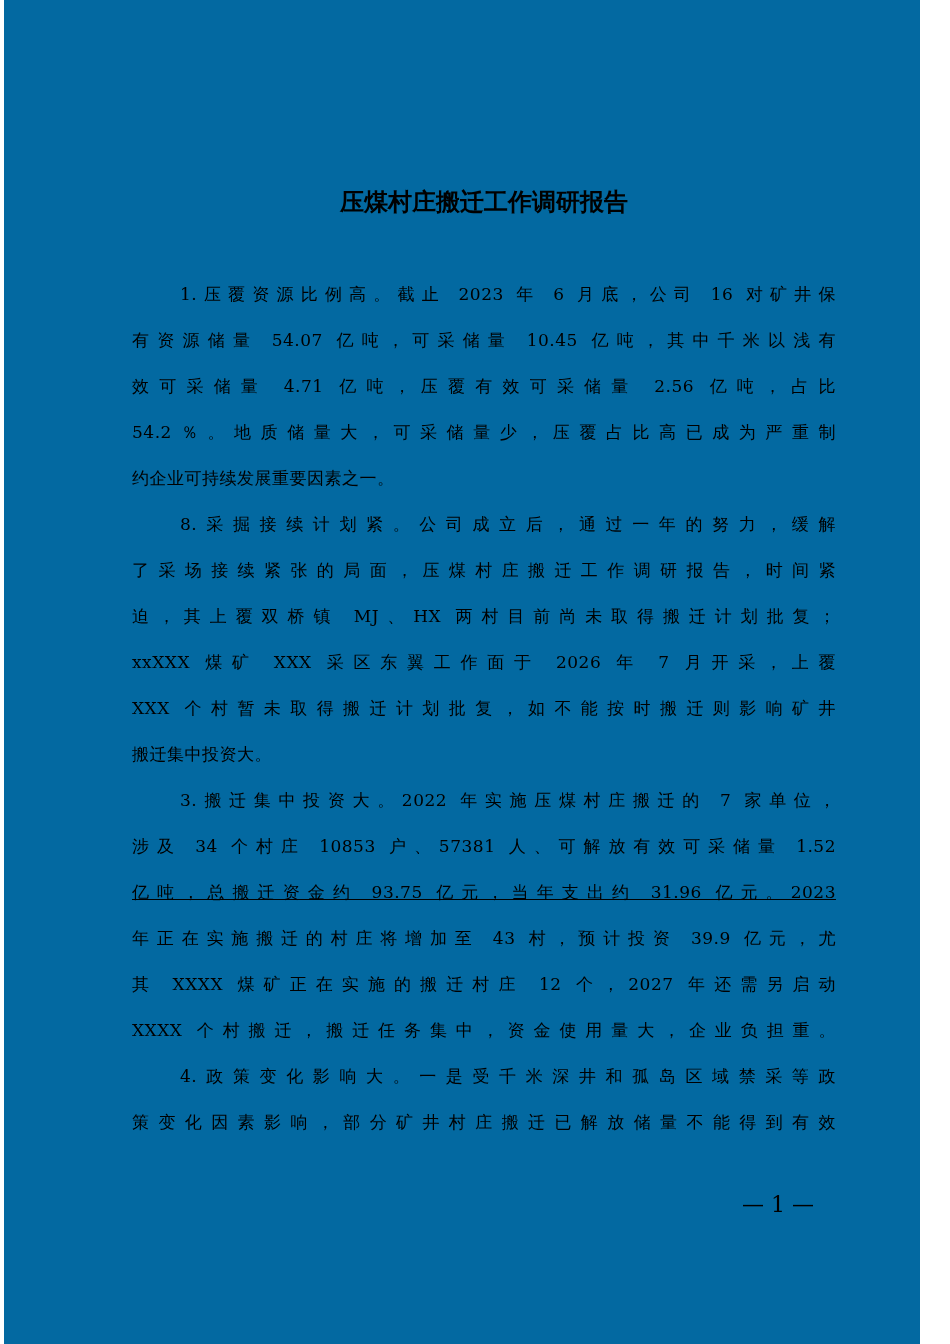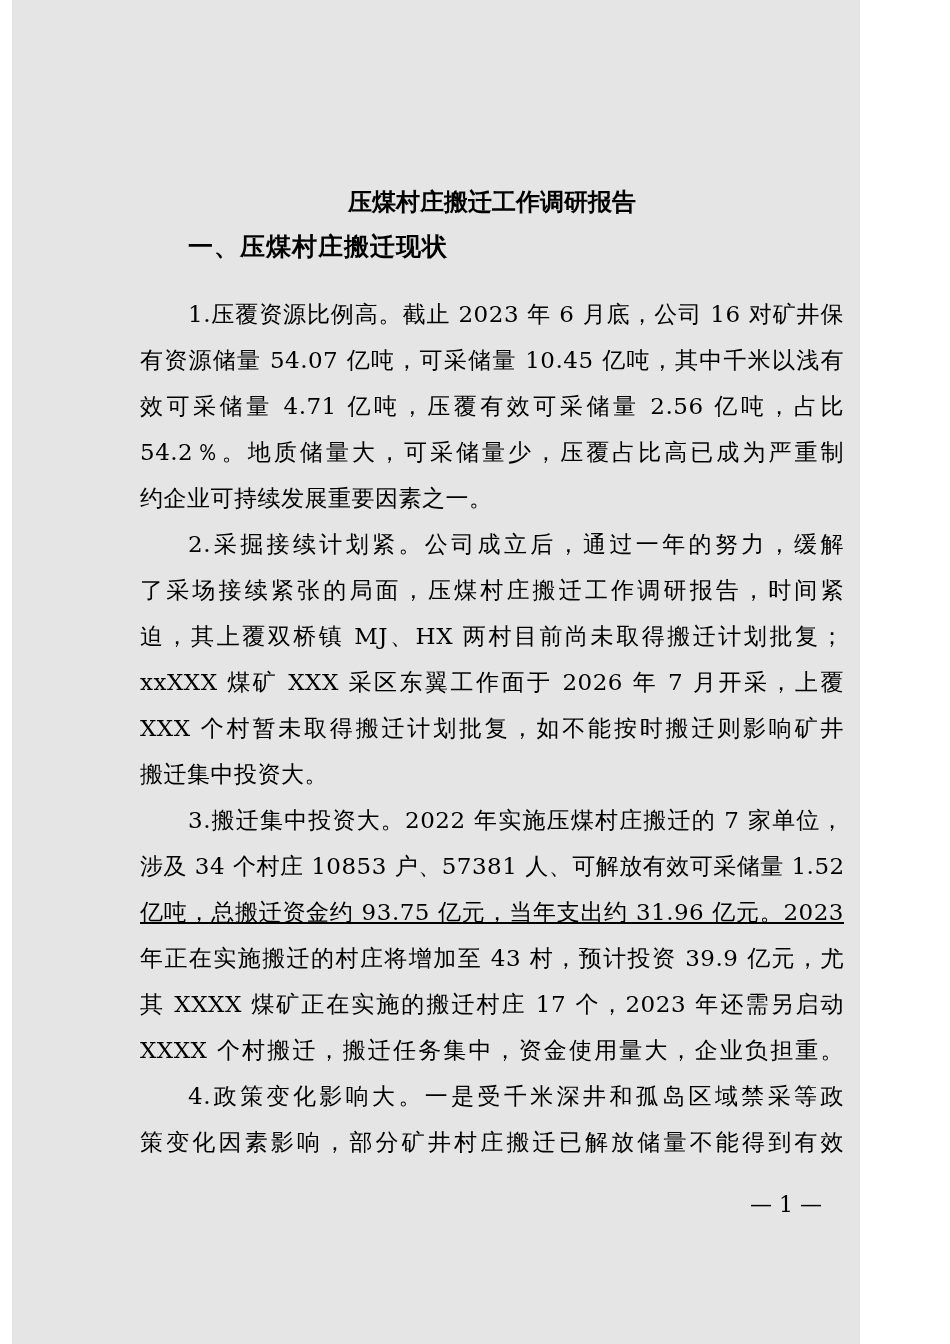--- a/index.html
+++ b/index.html
@@ -10,23 +10,23 @@
     body {
       width: 950px;
       height: 1344px;
       position: relative;
       overflow: hidden;
       color: #000000;
       font-family: "DejaVu Serif", "Liberation Serif", serif;
     }
     .page {
       position: absolute;
-      left: 12px; top: 0;
-      width: 848px; height: 1344px;
-      background: #e5e5e5;
+      left: 4px; top: 0;
+      width: 916px; height: 1344px;
+      background: #0369a1;
     }
     .title {
       position: absolute;
       top: 184px;
       left: 0;
       width: 960px;
       text-align: center;
       font-size: 24px;
       font-weight: bold;
       letter-spacing: 0px;
@@ -39,27 +39,26 @@
       font-family: "DejaVu Sans", "Liberation Sans", sans-serif;
       font-size: 25px;
       font-weight: bold;
       line-height: 36px;
       letter-spacing: 1px;
     }
     .line {
       position: absolute;
       left: 128px;
       width: 704px;
-      font-size: 23px;
+      font-size: 17px;
       line-height: 36px;
       white-space: nowrap;
       text-align: justify;
       text-align-last: justify;
       letter-spacing: 0.5px;
-      margin-top: 20px;
     }
     .line.indent {
       left: 176px;
       width: 656px;
     }
     .line.last {
       text-align-last: left;
     }
     .page-number {
       position: absolute;
@@ -70,45 +69,44 @@
       white-space: nowrap;
     }
   </style>
 </head>
 <body>
 
 <div class="page">
 
   <div class="title">压煤村庄搬迁工作调研报告</div>
 
-  <div class="heading">一、压煤村庄搬迁现状</div>
 
   <div>
     <div class="line indent" style="top:276px;">1.压覆资源比例高。截止 2023 年 6 月底，公司 16 对矿井保</div>
     <div class="line" style="top:322px;">有资源储量 54.07 亿吨，可采储量 10.45 亿吨，其中千米以浅有</div>
     <div class="line" style="top:368px;">效可采储量 4.71 亿吨，压覆有效可采储量 2.56 亿吨，占比</div>
     <div class="line" style="top:414px;">54.2％。地质储量大，可采储量少，压覆占比高已成为严重制</div>
     <div class="line last" style="top:460px;">约企业可持续发展重要因素之一。</div>
   </div>
 
   <div>
-    <div class="line indent" style="top:506px;">2.采掘接续计划紧。公司成立后，通过一年的努力，缓解</div>
+    <div class="line indent" style="top:506px;">8.采掘接续计划紧。公司成立后，通过一年的努力，缓解</div>
     <div class="line" style="top:552px;">了采场接续紧张的局面，压煤村庄搬迁工作调研报告，时间紧</div>
     <div class="line" style="top:598px;">迫，其上覆双桥镇 MJ、HX 两村目前尚未取得搬迁计划批复；</div>
     <div class="line" style="top:644px;">xxXXX 煤矿 XXX 采区东翼工作面于 2026 年 7 月开采，上覆</div>
     <div class="line" style="top:690px;">XXX 个村暂未取得搬迁计划批复，如不能按时搬迁则影响矿井</div>
     <div class="line last" style="top:736px;">搬迁集中投资大。</div>
   </div>
 
   <div>
     <div class="line indent" style="top:782px;">3.搬迁集中投资大。2022 年实施压煤村庄搬迁的 7 家单位，</div>
     <div class="line" style="top:828px;">涉及 34 个村庄 10853 户、57381 人、可解放有效可采储量 1.52</div>
     <div class="line" style="top:874px;text-decoration:underline;">亿吨，总搬迁资金约 93.75 亿元，当年支出约 31.96 亿元。2023</div>
     <div class="line" style="top:920px;">年正在实施搬迁的村庄将增加至 43 村，预计投资 39.9 亿元，尤</div>
-    <div class="line" style="top:966px;">其 XXXX 煤矿正在实施的搬迁村庄 17 个，2023 年还需另启动</div>
+    <div class="line" style="top:966px;">其 XXXX 煤矿正在实施的搬迁村庄 12 个，2027 年还需另启动</div>
     <div class="line" style="top:1012px;">XXXX 个村搬迁，搬迁任务集中，资金使用量大，企业负担重。</div>
   </div>
 
   <div>
     <div class="line indent" style="top:1058px;">4.政策变化影响大。一是受千米深井和孤岛区域禁采等政</div>
     <div class="line" style="top:1104px;">策变化因素影响，部分矿井村庄搬迁已解放储量不能得到有效</div>
   </div>
 
   <div class="page-number">— 1 —</div>
 

